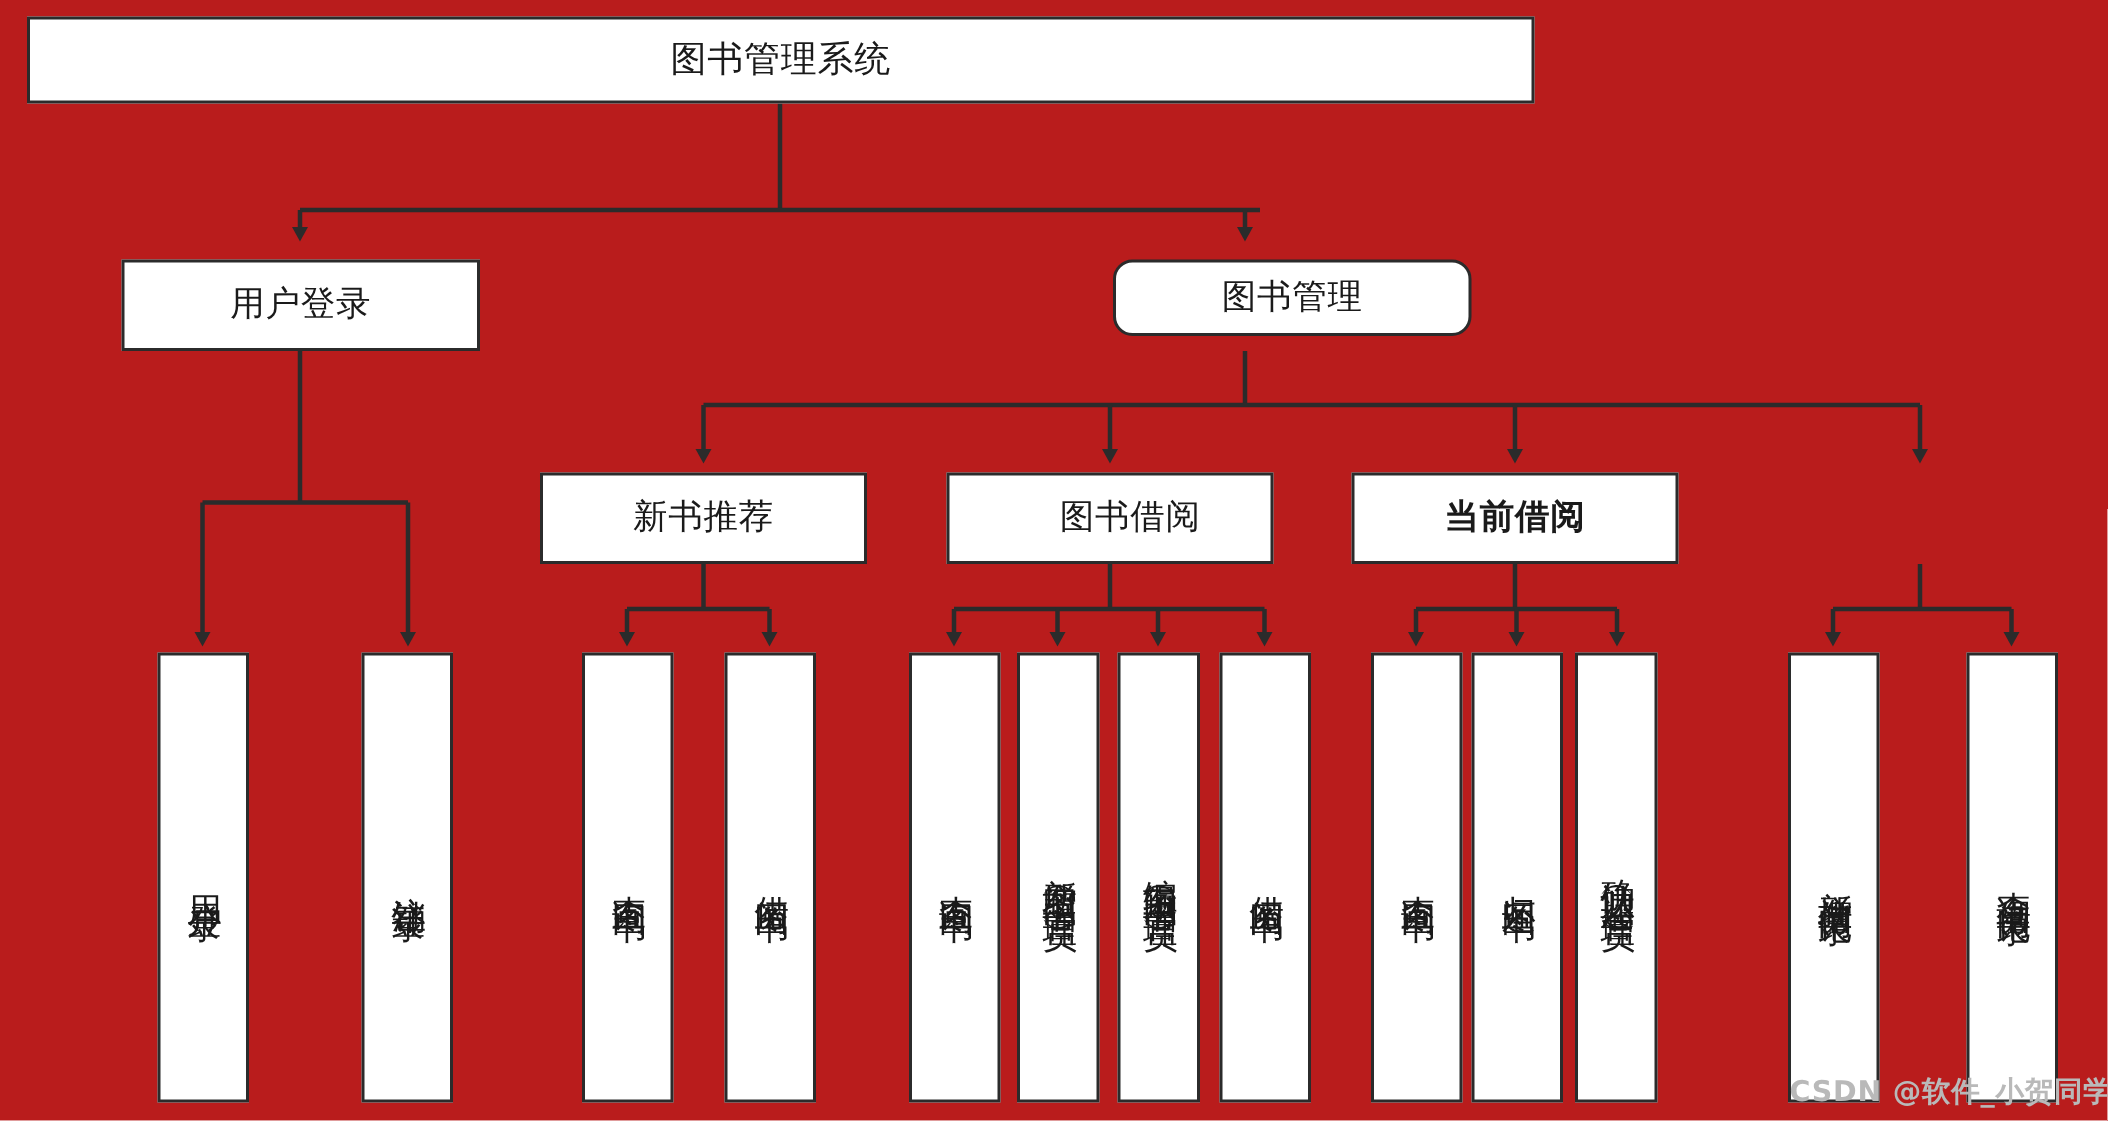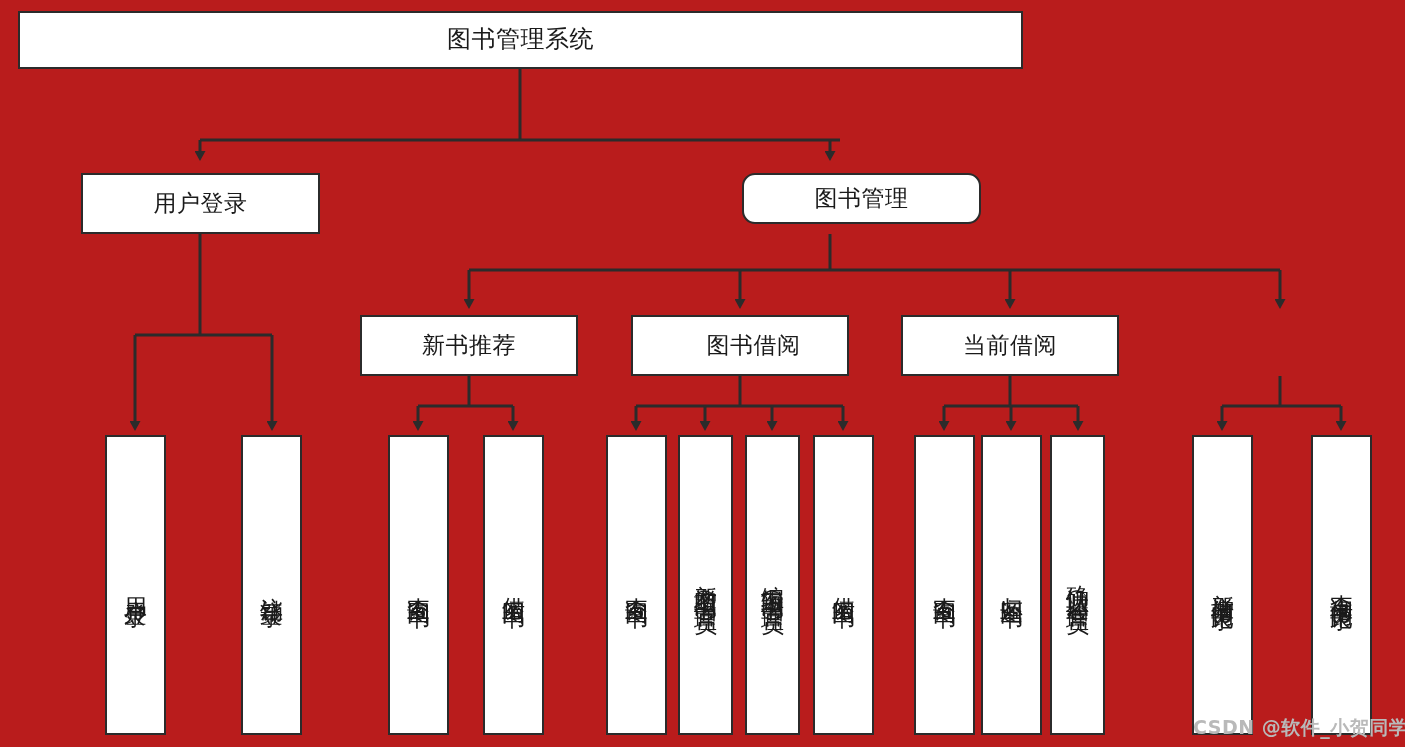--- a/index.html
+++ b/index.html
@@ -139,21 +139,21 @@
   <div class="node horizontal" style="left:742px; top:173px; width:239px; height:51px;border-radius:13px;">
     <span class="node-label">图书管理</span>
   </div>
 
   <div class="node horizontal" style="left:360px; top:315px; width:218px; height:61px;">
     <span class="node-label">新书推荐</span>
   </div>
   <div class="node horizontal" style="left:631px; top:315px; width:218px; height:61px;padding-left:27px;">
     <span class="node-label">图书借阅</span>
   </div>
-  <div class="node horizontal" style="left:901px; top:315px; width:218px; height:61px;">
+  <div class="node horizontal" style="left:901px; top:315px; width:218px; height:61px;font-weight:bold;">
     <span class="node-label">当前借阅</span>
   </div>
 
   <div class="node vertical" style="left:105px; top:435px; width:61px; height:300px;">
     <span class="node-label">用户登录</span>
   </div>
   <div class="node vertical" style="left:241px; top:435px; width:61px; height:300px;">
     <span class="node-label">注销登录</span>
   </div>
 

